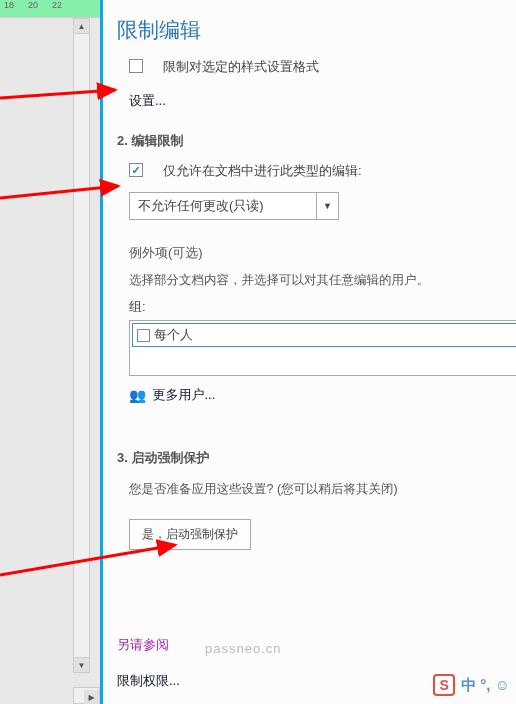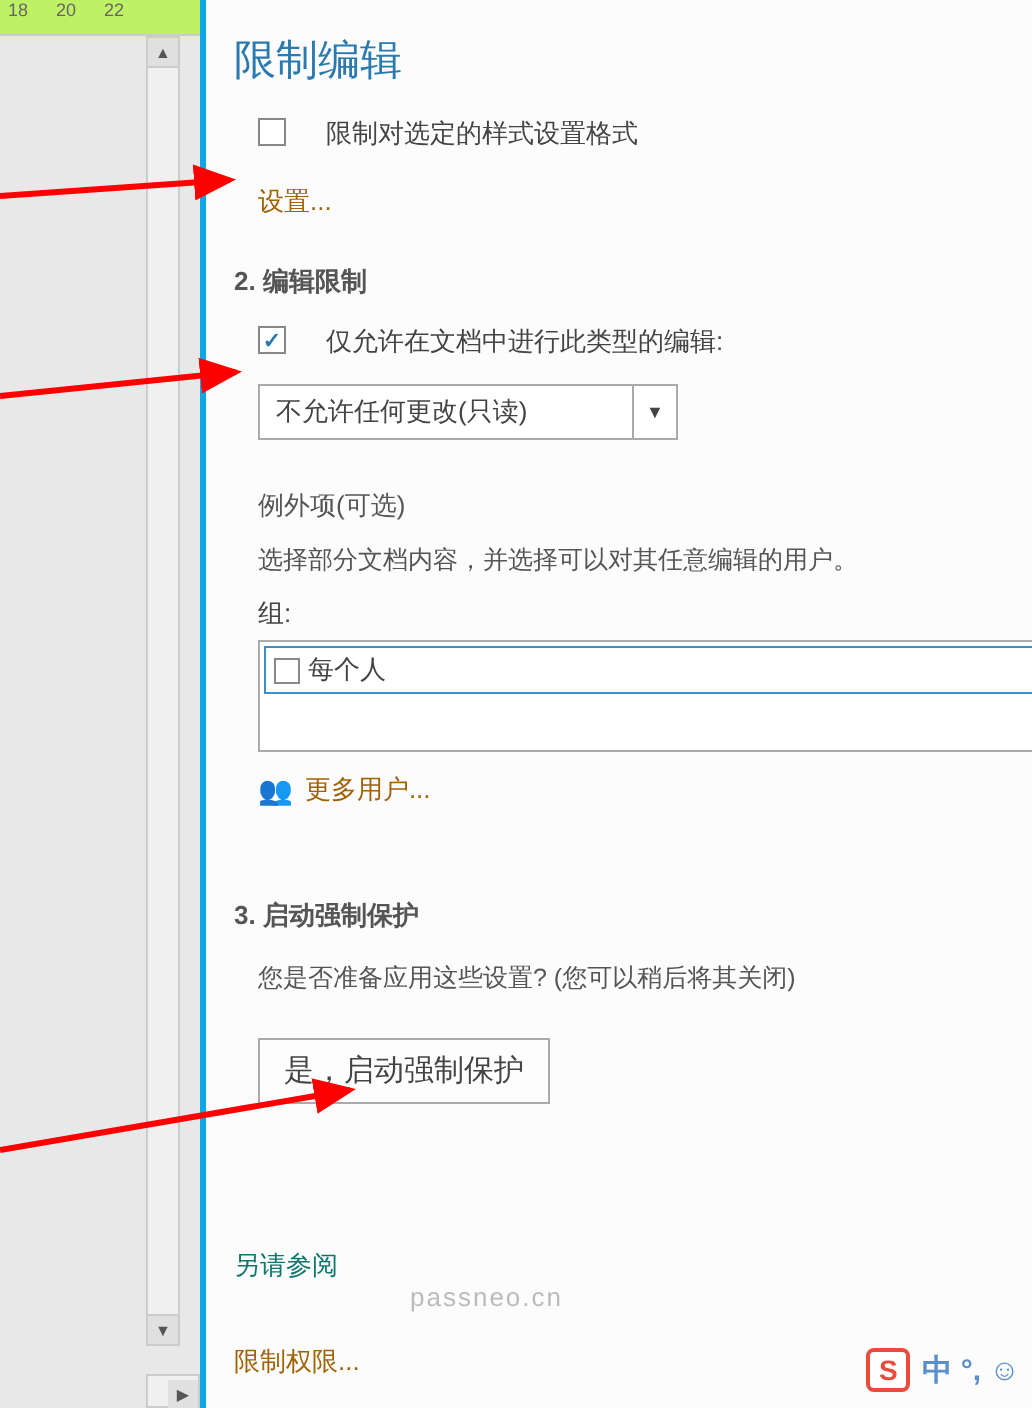--- a/index.html
+++ b/index.html
@@ -1,49 +1,49 @@
 <!DOCTYPE html>
 <html><head>
 <meta charset="utf-8">
 <style>
 * { box-sizing: border-box; margin: 0; padding: 0; }
 body { font-family: "Microsoft YaHei", "SimSun", sans-serif; font-size: 13px; color: #444; background: #fff; width: 516px; height: 704px; overflow: hidden; position: relative; }
-.ruler { position: absolute; top: 0; left: 0; width: 100px; height: 18px; background: #bef264; border-bottom: 1px solid #ccc; font-size: 9px; color: #666; padding-left: 4px; display: flex; gap: 14px; }
+.ruler { position: absolute; top: 0; left: 0; width: 100px; height: 18px; background: #86efac; border-bottom: 1px solid #ccc; font-size: 9px; color: #666; padding-left: 4px; display: flex; gap: 14px; }
 .ruler span { display: inline-block; }
 .doc-area { position: absolute; top: 18px; left: 0; width: 100px; height: 686px; background: #e8e8e8; }
 .scrollbar-v { position: absolute; top: 18px; left: 73px; width: 17px; height: 655px; background: #f0f0f0; border: 1px solid #ccc; }
 .scroll-arrow { width: 15px; height: 15px; background: #e0e0e0; display: flex; align-items: center; justify-content: center; font-size: 8px; color: #555; cursor: pointer; }
 .scroll-arrow.up { border-bottom: 1px solid #ccc; }
 .scroll-arrow.down { position: absolute; bottom: 0; border-top: 1px solid #ccc; }
 .scrollbar-h { position: absolute; bottom: 0; left: 73px; width: 27px; height: 17px; background: #f0f0f0; border: 1px solid #ccc; }
 .scroll-arrow-h { width: 15px; height: 15px; background: #e0e0e0; display: inline-flex; align-items: center; justify-content: center; font-size: 8px; color: #555; cursor: pointer; }
 .panel { position: absolute; top: 0; left: 100px; width: 504px; height: 704px; background: #fcfcfc; border-left: 3px solid #0ea5e9; padding: 16px 14px; }
 .panel-header { display: flex; align-items: center; justify-content: space-between; margin-bottom: 14px; }
 .panel-title { font-size: 21px; color: #2a7ab0; font-weight: normal; }
 .panel-controls { display: flex; gap: 18px; color: #666; font-size: 13px; }
 .panel-controls span { cursor: pointer; }
 .section-title { font-size: 13px; color: #555; margin: 10px 0 12px 0; font-weight: bold; }
 .checkbox-row { display: flex; align-items: flex-start; gap: 20px; margin: 8px 0 8px 12px; }
 .checkbox { width: 14px; height: 14px; border: 1px solid #888; background: #fff; flex-shrink: 0; margin-top: 1px; display: flex; align-items: center; justify-content: center; cursor: pointer; }
 .checkbox.checked::after { content: "✓"; font-size: 11px; color: #2a7ab0; font-weight: bold; }
-.link { color: #a16207; cursor: pointer; margin-left: 12px; display: inline-block; margin-top: 8px; }
+.link { color: #0f172a; cursor: pointer; margin-left: 12px; display: inline-block; margin-top: 8px; }
 .dropdown { display: flex; margin: 12px 0 12px 12px; width: 210px; }
 .dropdown-field { border: 1px solid #aaa; padding: 4px 8px; flex: 1; background: #fff; font-size: 13px; }
 .dropdown-btn { border: 1px solid #aaa; border-left: none; width: 22px; display: flex; align-items: center; justify-content: center; background: #fff; cursor: pointer; font-size: 9px; }
 .subsection { margin-left: 12px; margin-top: 24px; }
 .desc-text { font-size: 12.5px; color: #555; line-height: 1.6; margin: 8px 0; }
 .group-label { font-size: 13px; margin-top: 8px; }
 .list-box { border: 1px solid #aaa; background: #fff; margin-top: 4px; height: 56px; padding: 2px; }
 .list-item { display: flex; align-items: center; gap: 4px; border: 1px solid #3d8fc9; padding: 2px 4px; }
 .list-item .checkbox { width: 13px; height: 13px; margin: 0; }
 .more-users { display: flex; align-items: center; gap: 6px; margin-top: 10px; margin-left: 12px; }
 .users-icon { color: #5a9e5a; font-size: 14px; }
-.button { border: 1px solid #aaa; background: #fdfdfd; padding: 6px 12px; font-size: 15px; cursor: pointer; margin: 12px 0 0 12px; display: inline-block; }
+.button { border: 1px solid #aaa; background: #fdfdfd; padding: 6px 12px; font-size: 12px; cursor: pointer; margin: 12px 0 0 12px; display: inline-block; }
 .footer-section { position: absolute; bottom: 14px; left: 14px; }
-.footer-title { font-size: 13px; color: #0f766e; margin-bottom: 22px; }
+.footer-title { font-size: 13px; color: #a21caf; margin-bottom: 10px; }
 .arrow { position: absolute; pointer-events: none; }
 .watermark { position: absolute; bottom: 48px; left: 205px; color: #bbb; font-size: 13px; letter-spacing: 1px; pointer-events: none; }
 .ime-bar { position: absolute; bottom: 8px; right: 6px; display: flex; align-items: center; gap: 6px; font-size: 15px; }
 .ime-logo { width: 22px; height: 22px; border: 2px solid #e74c3c; border-radius: 4px; color: #e74c3c; font-weight: bold; display: flex; align-items: center; justify-content: center; font-size: 14px; background: #fff; }
 .ime-txt { color: #5a8fc9; font-weight: bold; }
 </style>
 </head>
 <body>
 
 <div class="ruler">

